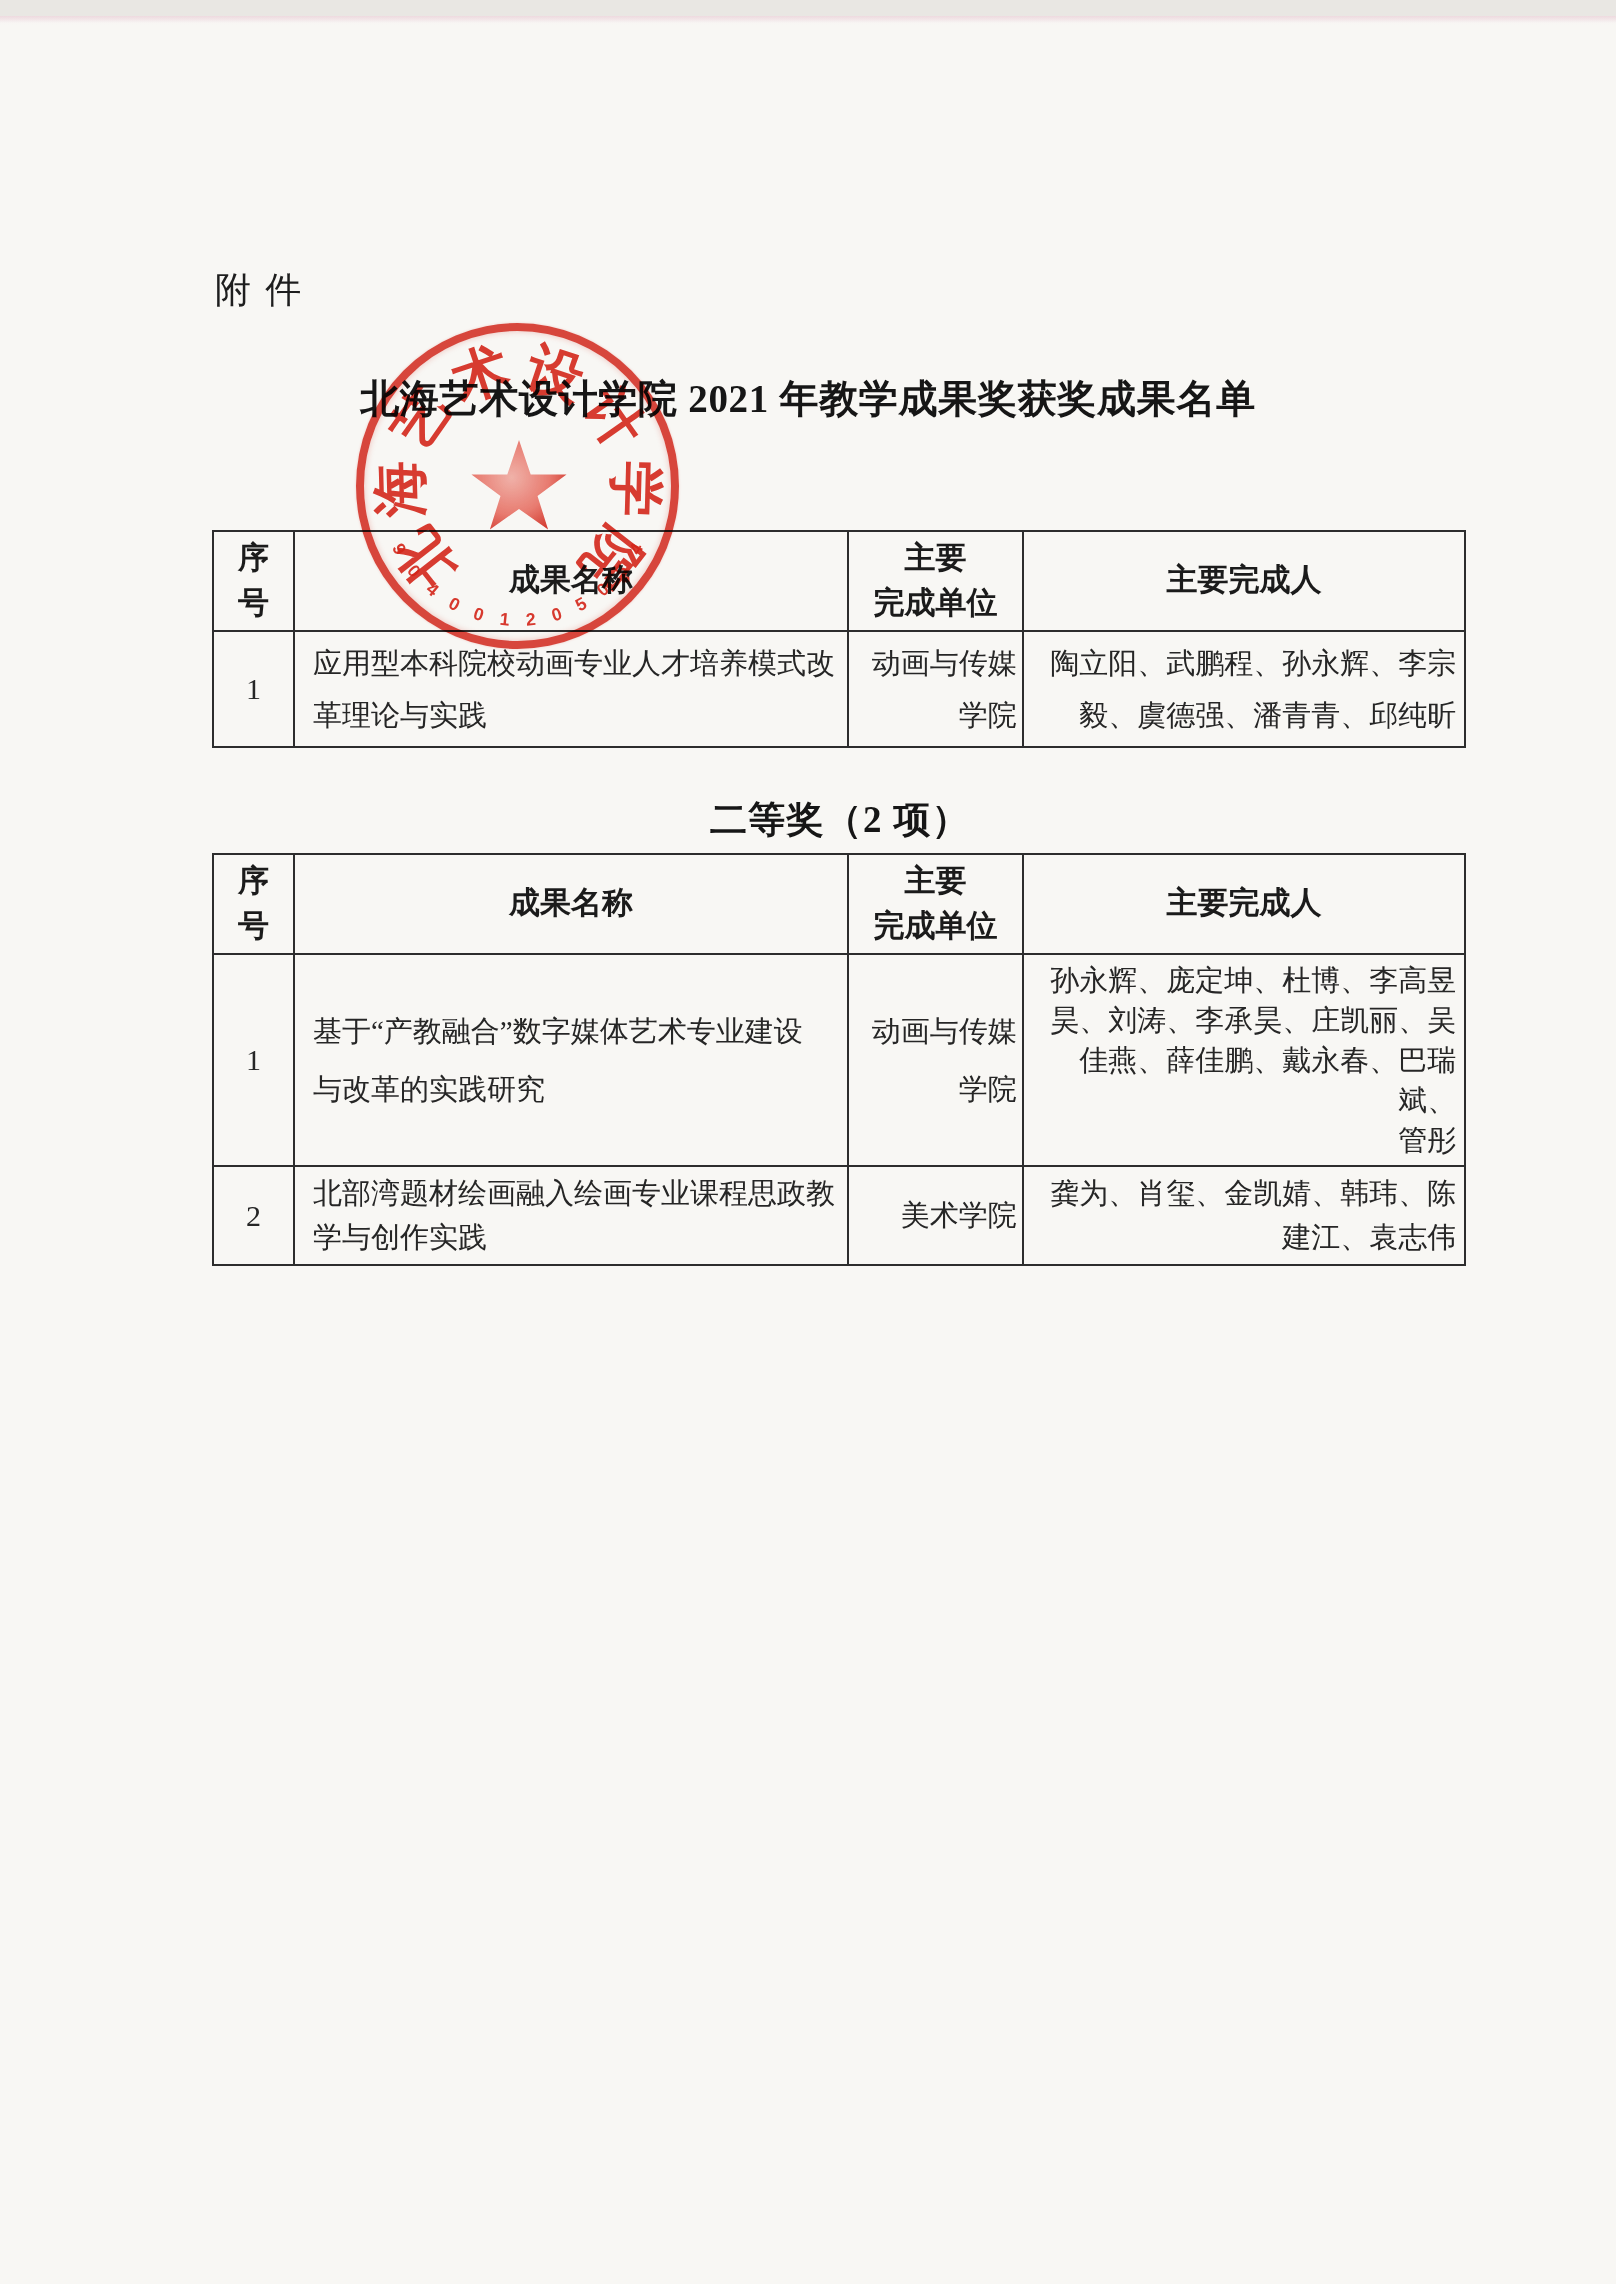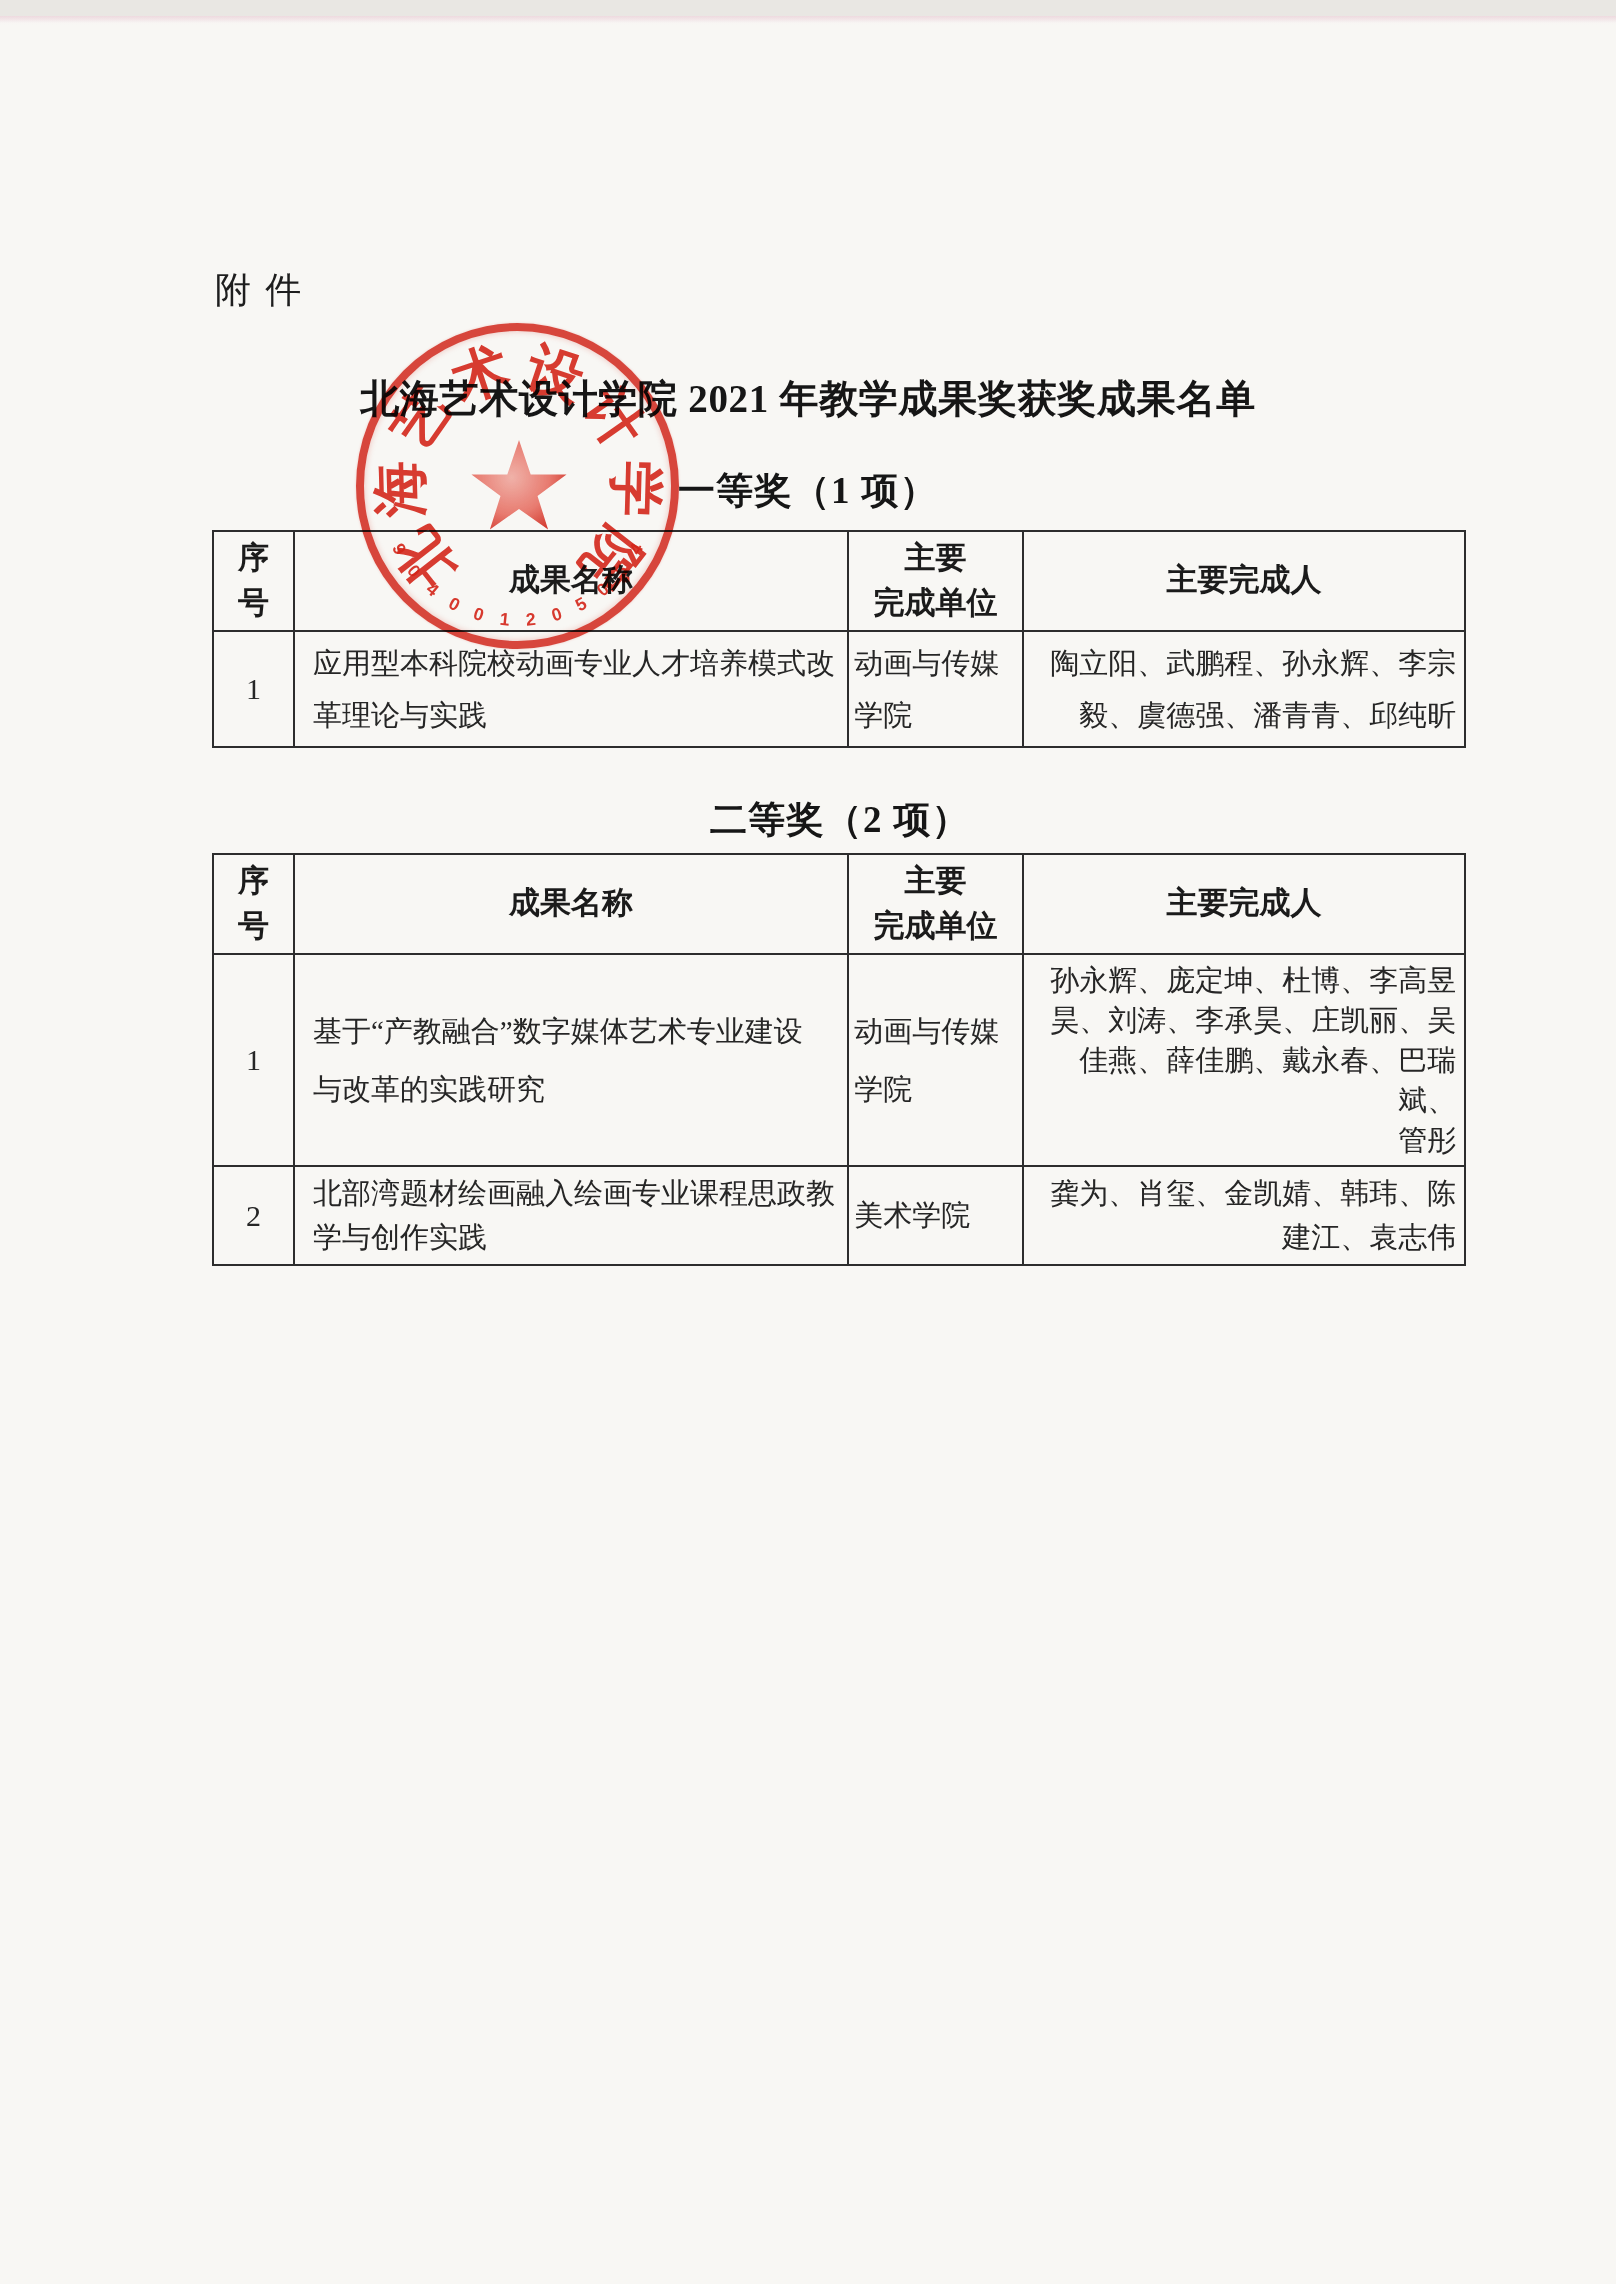--- a/index.html
+++ b/index.html
@@ -51,21 +51,21 @@
     overflow:hidden;
   }
   table.awards{border:2.6px solid #2b2b2b;}
   th{
     font-size:31px;font-weight:bold;color:#1b1b1b;
     text-align:center;line-height:1.45;padding:3.9px 2.6px;
   }
   td{font-size:29px;color:#262626;}
   td.c-no{text-align:center;font-size:30px;}
   td.c-name{text-align:left;padding:5.2px 9px 5.2px 18px;}
-  td.c-unit{text-align:left;padding:3.9px 5.2px;}
+  td.c-unit{text-align:right;padding:3.9px 5.2px;}
   td.c-people{text-align:right;padding:5.2px 7.8px 5.2px 17px;}
   .lh-18{line-height:1.8;}
   .lh-20{line-height:2.0;}
   .lh-tight{line-height:1.38;}
   .lh-15{line-height:1.5;}
 
   
   .stamp{
     position:absolute;left:356px;top:307px;width:323px;height:326px;
     mix-blend-mode:multiply;pointer-events:none;
@@ -119,21 +119,20 @@
 </head>
 <body>
 
 <div class="page">
   <div class="scan-tinge"></div>
 
   <div class="attachment">附件</div>
 
   <div class="doc-title">北海艺术设计学院 2021 年教学成果奖获奖成果名单</div>
 
-  <div class="section-heading heading-1">一等奖（1 项）</div>
 
   <table class="awards table-1">
     <colgroup>
         <col style="width:81px">
         <col style="width:554px">
         <col style="width:175px">
         <col style="width:442px">
       </colgroup>
     <tbody>
         <tr style="height:83px">

